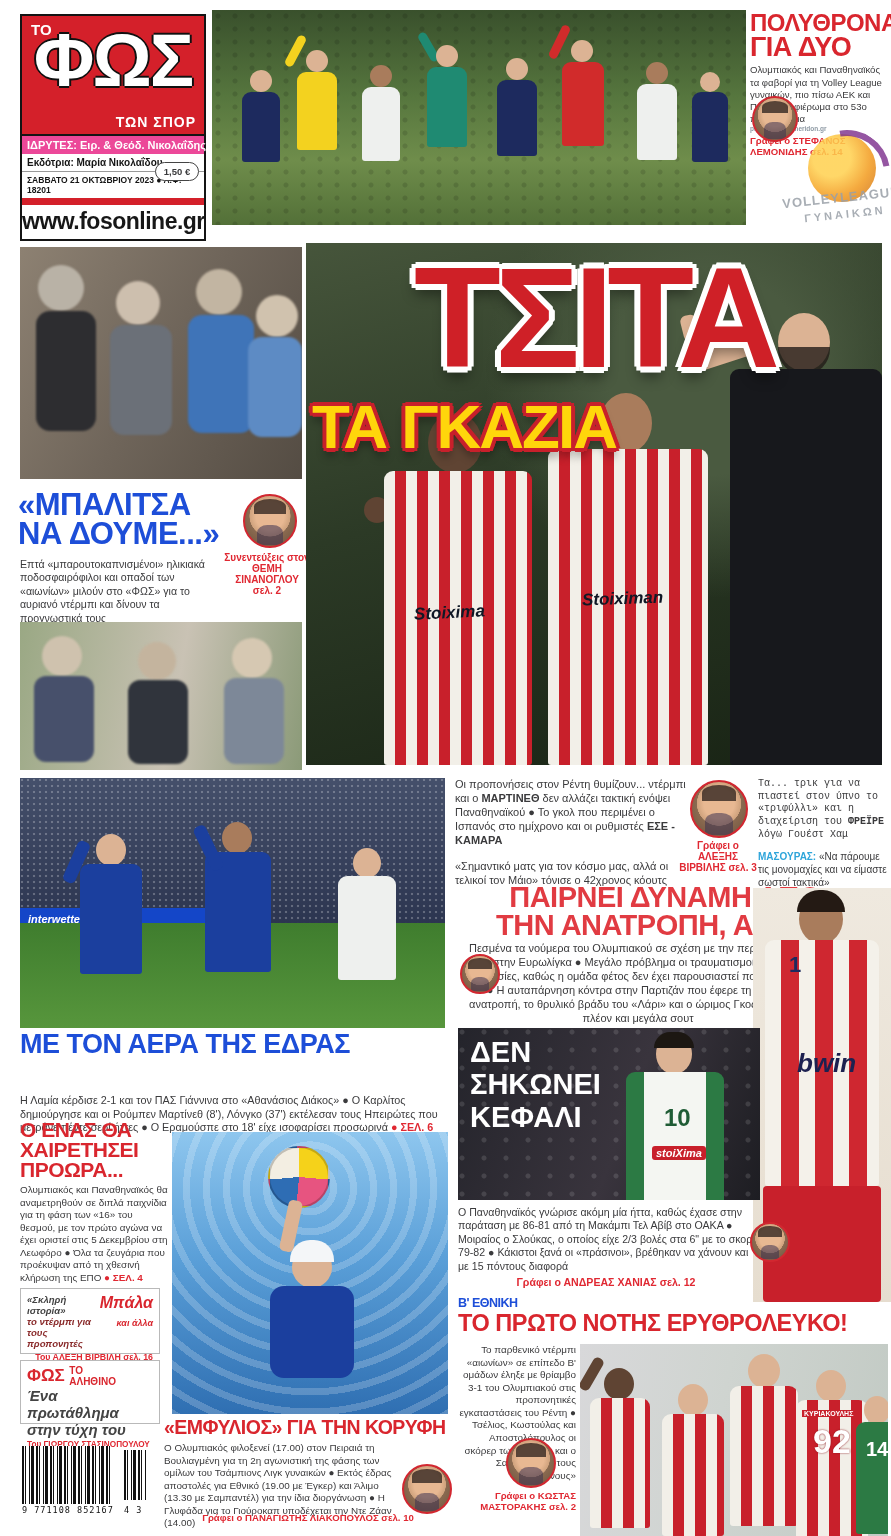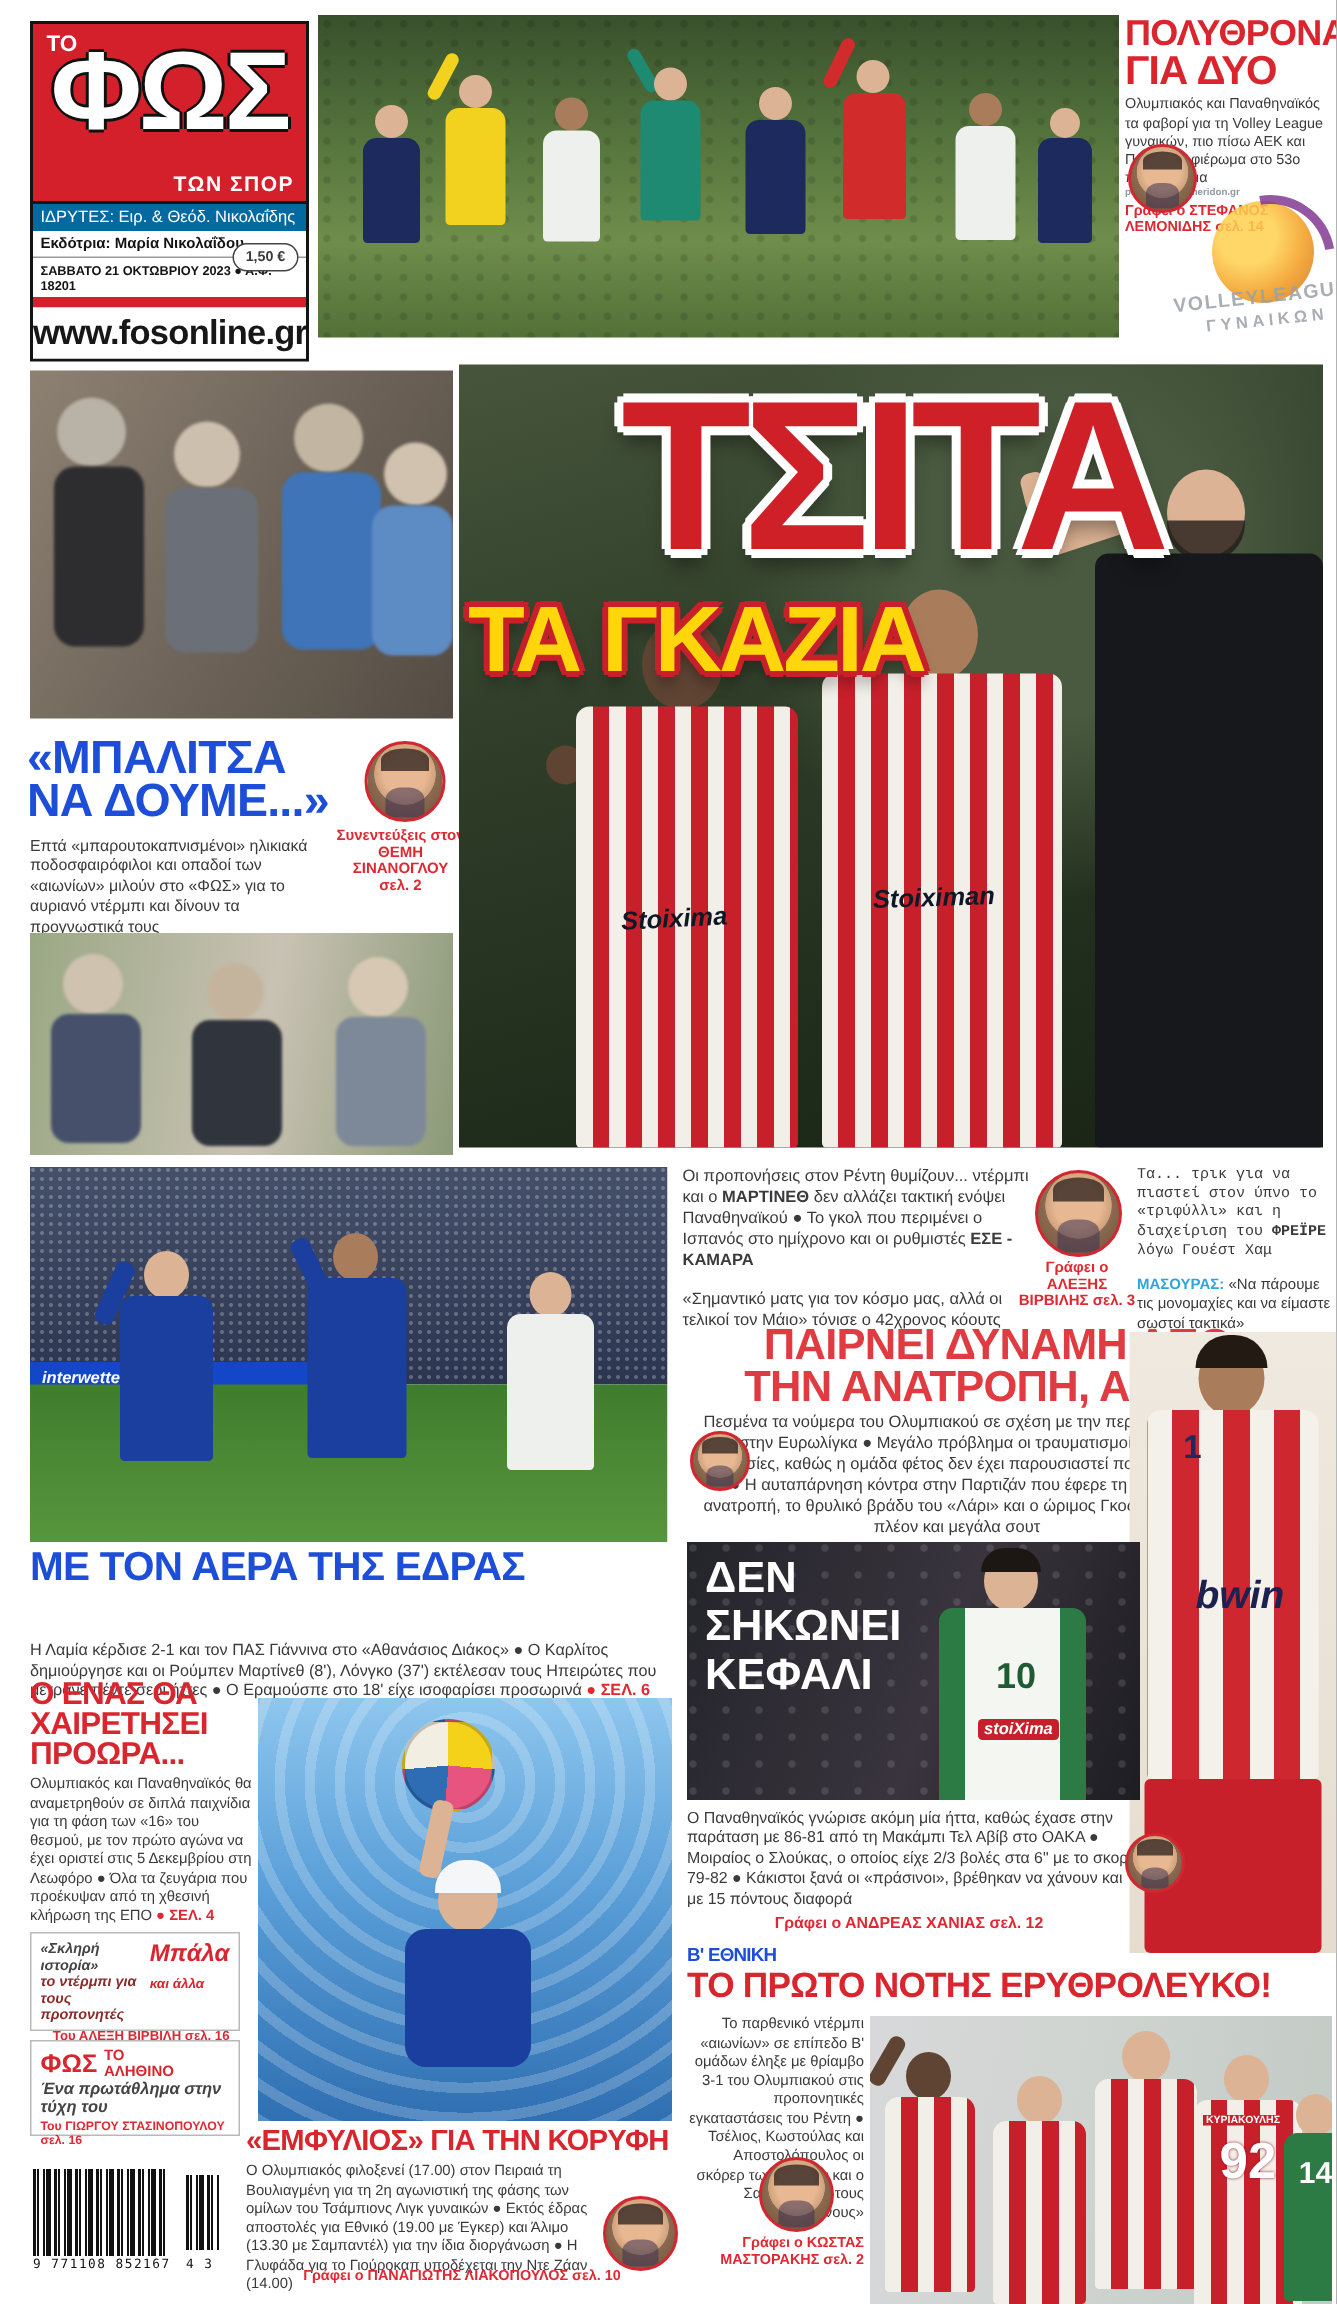--- a/index.html
+++ b/index.html
@@ -8,21 +8,21 @@
   .abs{position:absolute;}
 
   
   .masthead{border:2px solid #141414;background:#fff;}
   .m-red{position:relative;background:#d4202a;height:118px;border-bottom:2px solid #141414;}
   .m-to{position:absolute;left:9px;top:5px;color:#fff;font-weight:900;font-size:15px;}
   .m-fos{position:absolute;left:0;right:0;top:8px;text-align:center;color:#fff;font-weight:900;
          font-size:74px;line-height:1;letter-spacing:-2px;
          text-shadow:-2px 0 #101010,2px 0 #101010,0 -2px #101010,0 2px #101010;}
   .m-sub{position:absolute;right:8px;bottom:4px;color:#fff;font-weight:900;font-size:14px;letter-spacing:1px;}
-  .m-founders{background:#0369a1;color:#fff;font-weight:400;font-size:11px;padding:3px 5px;white-space:nowrap;}
+  .m-founders{background:#ec4899;color:#fff;font-weight:700;font-size:11px;padding:3px 5px;white-space:nowrap;}
   .m-row{background:#fff;color:#141414;font-weight:700;font-size:10px;padding:3px 5px;border-bottom:1px solid #999;}
   .m-date{font-size:8.5px;font-weight:700;border-bottom:0;}
   .m-price{position:absolute;right:5px;top:146px;width:42px;height:17px;border:1.5px solid #444;border-radius:10px;
            font-size:9.5px;font-weight:700;text-align:center;line-height:17px;background:#fff;}
   .m-redstrip{background:#d4202a;height:7px;}
   .m-site{background:#fff;color:#171717;font-weight:900;font-size:23px;text-align:center;padding:3px 0 4px;letter-spacing:-0.5px;}
 
   
   .body-txt{font-size:10.6px;line-height:1.27;color:#3a3a3c;}
   .bold{font-weight:700;}
@@ -302,38 +302,38 @@
   <div class="abs body-txt" style="left:20px;top:1094px;width:426px;font-size:10.8px;">
     <span>Η Λαμία κέρδισε 2-1 και τον ΠΑΣ Γιάννινα στο «Αθανάσιος Διάκος» ● Ο Καρλίτος δημιούργησε και οι Ρούμπεν Μαρτίνεθ (8'), Λόνγκο (37') εκτέλεσαν τους Ηπειρώτες που μετράνε πέντε σερί ήττες ● Ο Εραμούσπε στο 18' είχε ισοφαρίσει προσωρινά </span><span class="pageref">● ΣΕΛ. 6</span>
   </div>
 
   <div class="abs red-h" style="left:20px;top:1120px;width:152px;font-size:21px;">Ο ΕΝΑΣ ΘΑ ΧΑΙΡΕΤΗΣΕΙ ΠΡΟΩΡΑ...</div>
   <div class="abs body-txt" style="left:20px;top:1184px;width:148px;font-size:9.9px;">
     <span>Ολυμπιακός και Παναθηναϊκός θα αναμετρηθούν σε διπλά παιχνίδια για τη φάση των «16» του θεσμού, με τον πρώτο αγώνα να έχει οριστεί στις 5 Δεκεμβρίου στη Λεωφόρο ● Όλα τα ζευγάρια που προέκυψαν από τη χθεσινή κλήρωση της ΕΠΟ </span><span class="pageref">● ΣΕΛ. 4</span>
   </div>
 
   <div class="abs side-box" style="left:20px;top:1288px;width:140px;height:66px;">
-    <div style="float:right;">
+    <div style="float:right;text-align:right;">
       <span class="balla-logo" style="font-size:16px;">Μπάλα</span><br>
       <span class="balla-logo" style="font-size:9px;">και άλλα</span>
     </div>
     <div class="italic bold" style="font-size:9.6px;color:#444;">«Σκληρή ιστορία»</div>
     <div class="italic bold" style="font-size:9.6px;color:#8a2b2b;clear:left;">το ντέρμπι για τους προπονητές</div>
     <div class="byline" style="font-size:8.8px;text-align:right;margin-top:3px;">Του ΑΛΕΞΗ ΒΙΡΒΙΛΗ σελ. 16</div>
   </div>
 
   <div class="abs side-box" style="left:20px;top:1360px;width:140px;height:64px;">
     <div>
       <span class="fos-logo" style="font-size:17px;">ΦΩΣ</span>
       <span class="fos-logo" style="font-size:10px;display:inline-block;vertical-align:top;line-height:1.05;">
         <span style="display:block;">ΤΟ</span>
         <span style="display:block;">ΑΛΗΘΙΝΟ</span>
       </span>
     </div>
-    <div class="italic bold" style="font-size:11px;color:#444;">Ένα πρωτάθλημα στην τύχη του</div>
+    <div class="italic bold" style="font-size:15px;color:#444;">Ένα πρωτάθλημα στην τύχη του</div>
     <div class="byline" style="font-size:8.2px;margin-top:2px;">Του ΓΙΩΡΓΟΥ ΣΤΑΣΙΝΟΠΟΥΛΟΥ σελ. 16</div>
   </div>
 
   <div class="abs" style="left:22px;top:1446px;width:140px;height:78px;">
     <div class="bars" style="position:absolute;left:0;top:0;width:88px;height:58px;"></div>
     <div class="bc-digits" style="position:absolute;left:0;top:59px;">9 771108 852167</div>
     <div class="bars" style="position:absolute;left:102px;top:4px;width:22px;height:50px;"></div>
     <div class="bc-digits" style="position:absolute;left:102px;top:59px;">4 3</div>
   </div>
 

